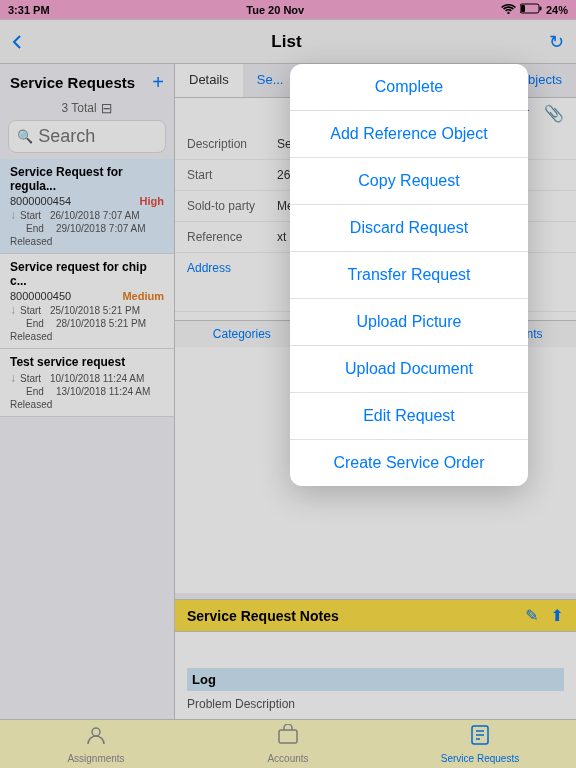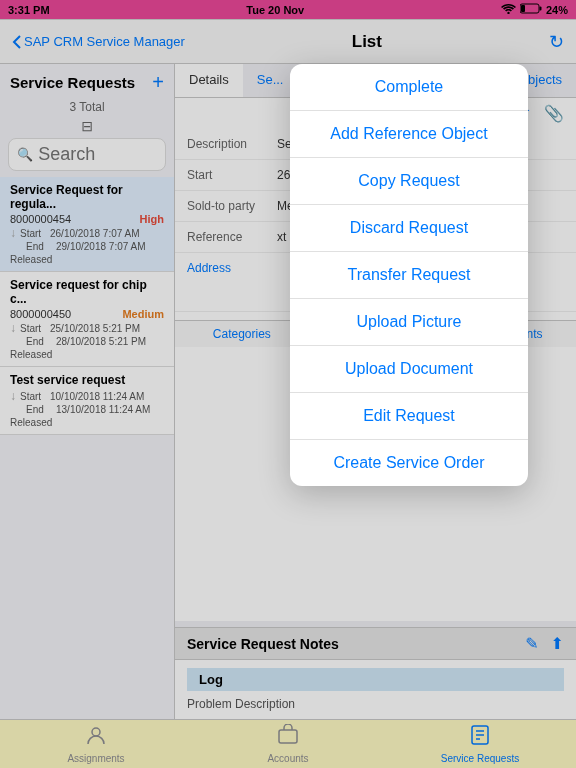--- a/index.html
+++ b/index.html
@@ -8,21 +8,21 @@
       height: 768px;
       font-family: -apple-system, 'Helvetica Neue', Arial, sans-serif;
       background: #efeff4;
       overflow: hidden;
       position: relative;
     }
 
     
     .status-bar {
       height: 20px;
-      background: #ec4899;
+      background: #f9a8d4;
       display: flex;
       align-items: center;
       justify-content: space-between;
       padding: 0 8px;
       font-size: 11px;
       font-weight: 600;
       color: #000;
       border-bottom: 1px solid #d0d0d0;
     }
     .status-right {
@@ -94,21 +94,20 @@
     }
     .sidebar-count {
       text-align: center;
       font-size: 12px;
       color: #666;
       padding: 2px 0 4px;
       display: flex;
       align-items: center;
       justify-content: center;
       gap: 4px;
-      flex-direction: column;
     }
     .filter-icon { color: #666; font-size: 14px; }
 
     .search-bar {
       margin: 0 8px 6px;
       background: #fff;
       border-radius: 8px;
       display: flex;
       align-items: center;
       padding: 5px 8px;
@@ -246,42 +245,43 @@
       cursor: pointer;
     }
 
     
     .notes-section {
       background: #fff;
       margin-top: 6px;
       flex-shrink: 0;
     }
     .notes-header {
-      background: #e5e5e5;
+      background: #fde047;
       padding: 6px 12px;
       display: flex;
       align-items: center;
       justify-content: space-between;
       border-top: 1px solid #c8c8c8;
       border-bottom: 1px solid #c8c8c8;
     }
     .notes-title {
       font-size: 14px;
       font-weight: 600;
       color: #000;
     }
     .notes-actions { display: flex; gap: 12px; }
     .notes-body { padding: 8px 12px; }
     .notes-log {
       font-size: 13px;
       font-weight: 600;
       color: #000;
       background: #d0e8f7;
-      padding: 4px 12px;
+      padding: 4px 5px;
       margin-bottom: 6px;
+      margin-top: 28px;
     }
     .notes-desc {
       font-size: 12px;
       color: #555;
     }
 
     
     .bottom-tab-bar {
       height: 49px;
       background: #fef9c3;
@@ -357,21 +357,20 @@
     </span>
     <span>24%</span>
   </div>
 </div>
 
 <div class="nav-bar">
   <div class="nav-back">
     <svg width="10" height="16" viewBox="0 0 10 16">
         <polyline points="8,2 2,8 8,14" fill="none" stroke="#007aff" stroke-width="2"></polyline>
       </svg>
-    <span style="font-size:13px;color:#007aff;">SAP CRM Service Manager</span>
   </div>
   <span class="nav-title">List</span>
   <span class="nav-refresh">↻</span>
 </div>
 
 <div class="main-layout">
 
   <div class="sidebar">
     <div class="sidebar-header">
       <span class="sidebar-title">Service Requests</span>

